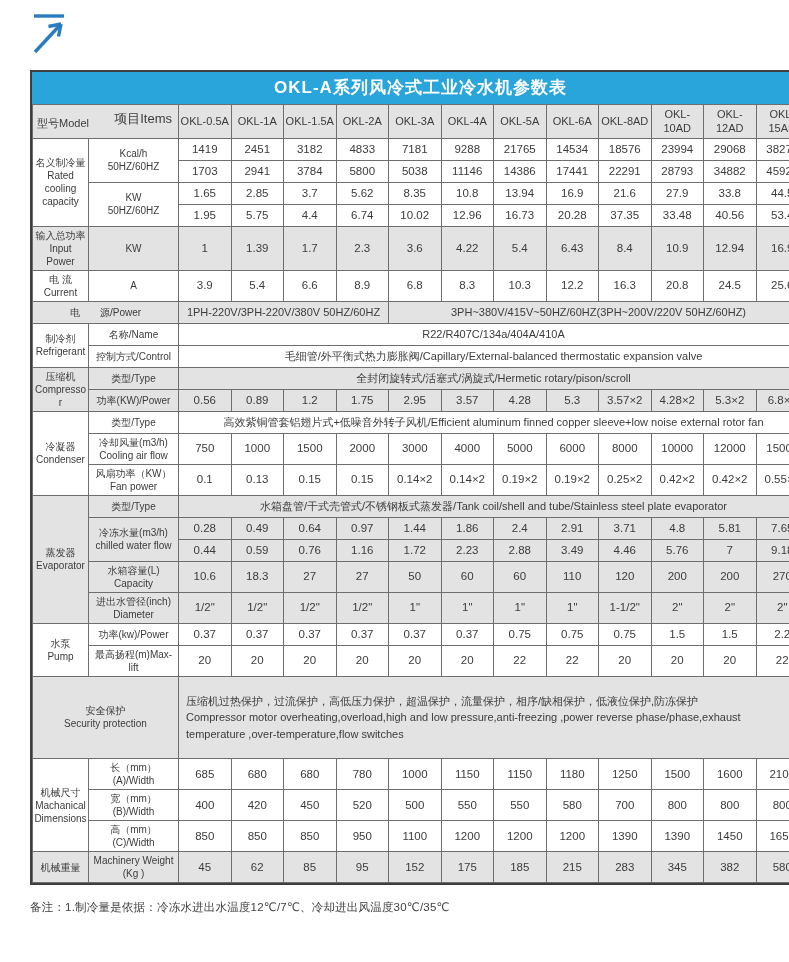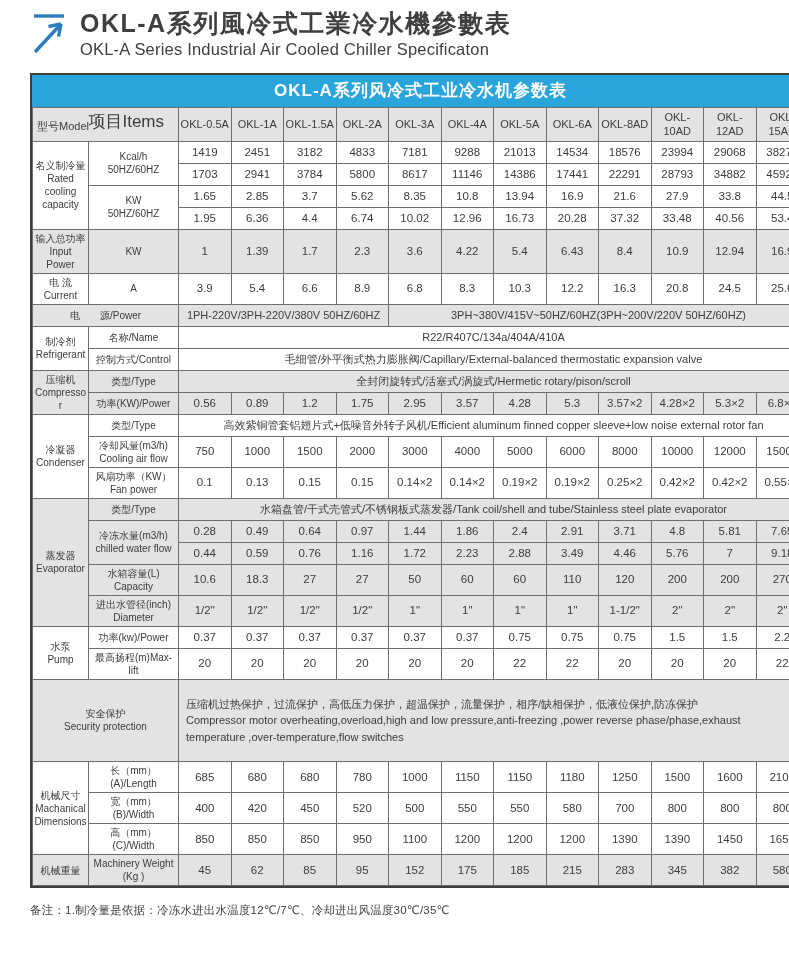--- a/index.html
+++ b/index.html
@@ -35,21 +35,21 @@
   td.lbl, td.sub { font-size:10px; }
   td.spn { font-size:11px; }
   td.sec { text-align:left; padding:16px 7px; font-size:11px; line-height:1.5; }
   td.corner {
     position:relative; padding:0;
     background-image:linear-gradient(to bottom right,
       transparent calc(50% - 0.6px), #777 calc(50% - 0.6px),
       #777 calc(50% + 0.6px), transparent calc(50% + 0.6px));
   }
   td.corner .cm { position:absolute; left:4px; top:55%; transform:translateY(-50%); font-size:11px; }
-  td.corner .ci { position:absolute; right:14px; top:42%; transform:translateY(-50%); font-size:17px; }
+  td.corner .ci { position:absolute; right:6px; top:42%; transform:translateY(-50%); font-size:13px; }
 
   
   .notes { margin-top:14px; font-size:11.5px; line-height:1.5; color:#3f3f3f; }
   .notes div { white-space:pre-wrap; }
   .notes .zh { letter-spacing:0.2px; }
 </style>
 </head>
 <body>
 
 <div class="page">
@@ -58,24 +58,20 @@
     <span class="logo">
       <svg viewBox="0 0 40 44" width="40" height="44">
         <g id="logo-strokes" fill="none" stroke="#2b7cbe" stroke-width="3.4">
           <path d="M4 4 H34"></path>
           <path d="M5 40 L31 12"></path>
           <path d="M31 12 L18.5 14.5"></path>
           <path d="M31 12 L28.5 24.5"></path>
         </g>
       </svg>
     </span>
-    <div class="titles">
-      <div class="title-zh">OKL-A系列風冷式工業冷水機參數表</div>
-      <div class="title-en">OKL-A Series Industrial Air Cooled Chiller Specificaton</div>
-    </div>
   </header>
 
   <div class="table-wrap">
     <div class="banner" style="background: rgb(41, 165, 220);">OKL-A系列风冷式工业冷水机参数表</div>
     <table id="spec-table">
       <colgroup>
         <col class="c-lbl1">
           <col class="c-lbl2">
         <col>
           <col>
@@ -112,33 +108,33 @@
 cooling
 capacity</td>
             <td class="sub" rowspan="2">Kcal/h
 50HZ/60HZ</td>
             <td class="val">1419</td>
             <td class="val">2451</td>
             <td class="val">3182</td>
             <td class="val">4833</td>
             <td class="val">7181</td>
             <td class="val">9288</td>
-            <td class="val">21013</td>
+            <td class="val">21765</td>
             <td class="val">14534</td>
             <td class="val">18576</td>
             <td class="val">23994</td>
             <td class="val">29068</td>
             <td class="val">38270</td>
           </tr>
           <tr class="w">
             <td class="val">1703</td>
             <td class="val">2941</td>
             <td class="val">3784</td>
             <td class="val">5800</td>
-            <td class="val">8617</td>
+            <td class="val">5038</td>
             <td class="val">11146</td>
             <td class="val">14386</td>
             <td class="val">17441</td>
             <td class="val">22291</td>
             <td class="val">28793</td>
             <td class="val">34882</td>
             <td class="val">45924</td>
           </tr>
           <tr class="w">
             <td class="sub" rowspan="2">KW
@@ -151,28 +147,28 @@
             <td class="val">10.8</td>
             <td class="val">13.94</td>
             <td class="val">16.9</td>
             <td class="val">21.6</td>
             <td class="val">27.9</td>
             <td class="val">33.8</td>
             <td class="val">44.5</td>
           </tr>
           <tr class="w">
             <td class="val">1.95</td>
-            <td class="val">6.36</td>
+            <td class="val">5.75</td>
             <td class="val">4.4</td>
             <td class="val">6.74</td>
             <td class="val">10.02</td>
             <td class="val">12.96</td>
             <td class="val">16.73</td>
             <td class="val">20.28</td>
-            <td class="val">37.32</td>
+            <td class="val">37.35</td>
             <td class="val">33.48</td>
             <td class="val">40.56</td>
             <td class="val">53.4</td>
           </tr>
           <tr class="g">
             <td class="lbl">输入总功率
 Input Power</td>
             <td class="sub">KW</td>
             <td class="val">1</td>
             <td class="val">1.39</td>
@@ -381,21 +377,21 @@
           <tr class="g">
             <td class="lbl" colspan="2">安全保护
 Security protection</td>
             <td class="sec" colspan="12">压缩机过热保护，过流保护，高低压力保护，超温保护，流量保护，相序/缺相保护，低液位保护,防冻保护
 Compressor motor overheating,overload,high and low pressure,anti-freezing ,power reverse phase/phase,exhaust temperature ,over-temperature,flow switches</td>
           </tr>
           <tr class="w">
             <td class="lbl" rowspan="3">机械尺寸
 Machanical
 Dimensions</td>
-            <td class="sub">长（mm）(A)/Length</td>
+            <td class="sub">长（mm）(A)/Width</td>
             <td class="val">685</td>
             <td class="val">680</td>
             <td class="val">680</td>
             <td class="val">780</td>
             <td class="val">1000</td>
             <td class="val">1150</td>
             <td class="val">1150</td>
             <td class="val">1180</td>
             <td class="val">1250</td>
             <td class="val">1500</td>

